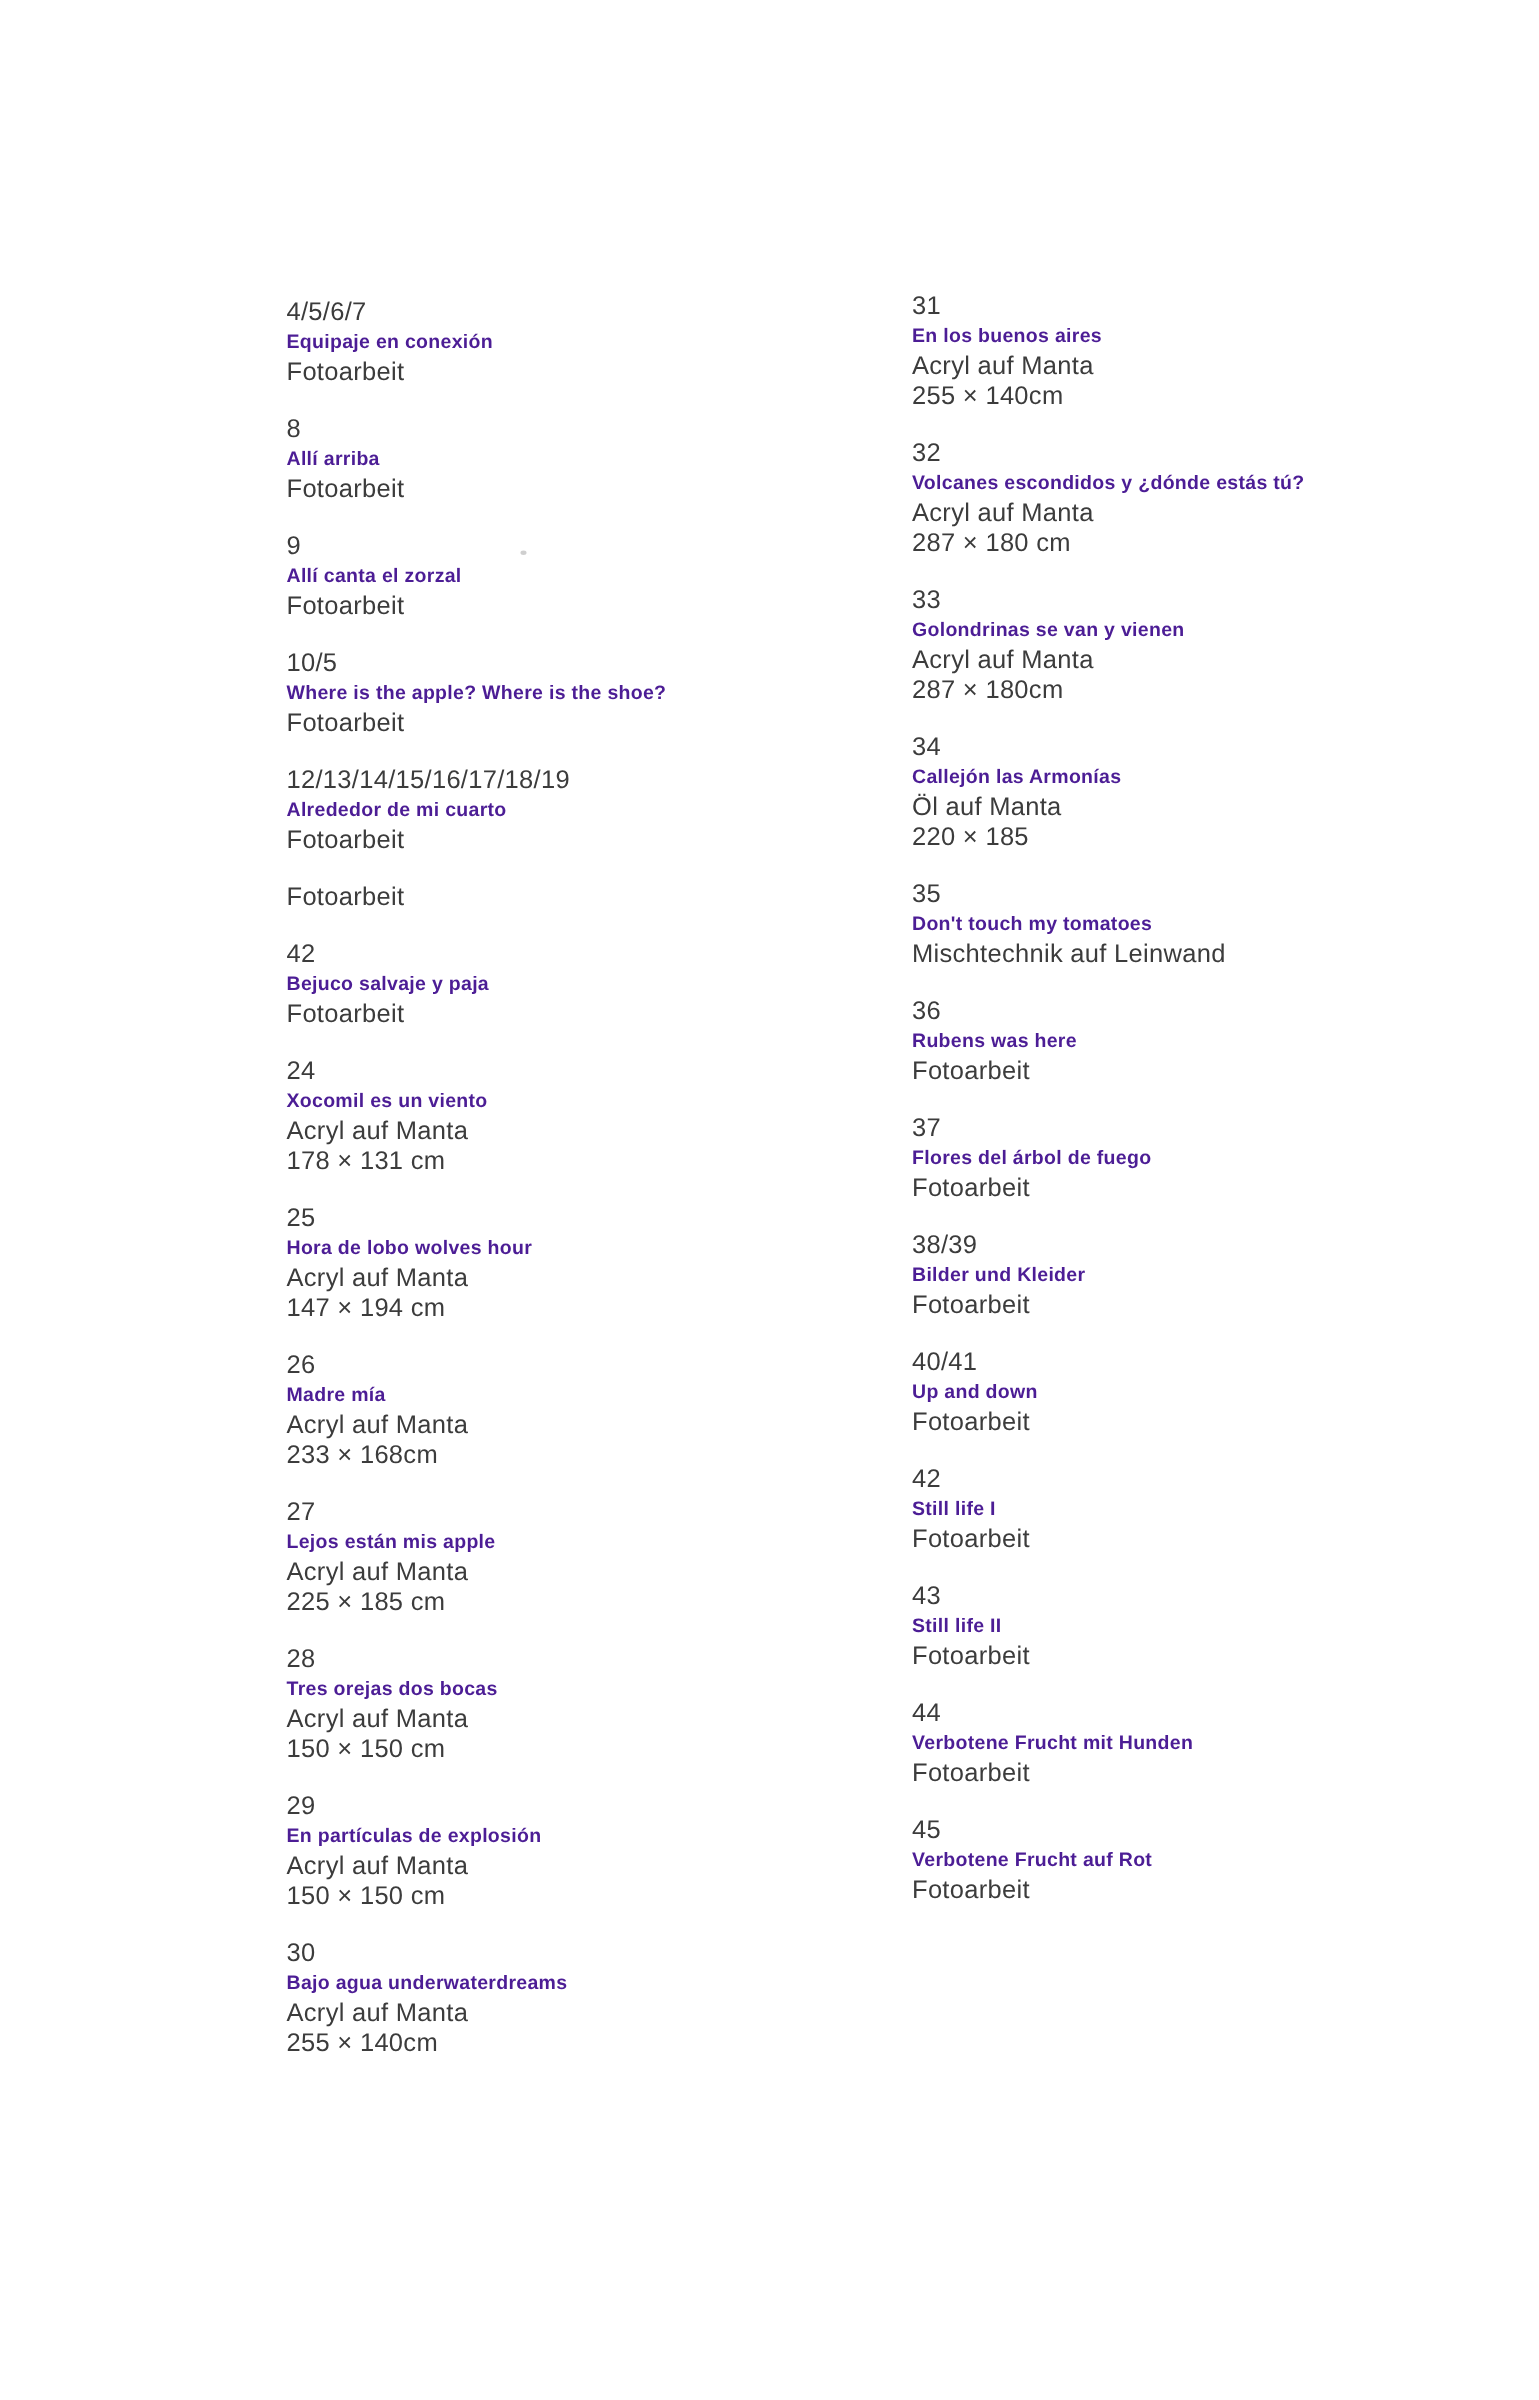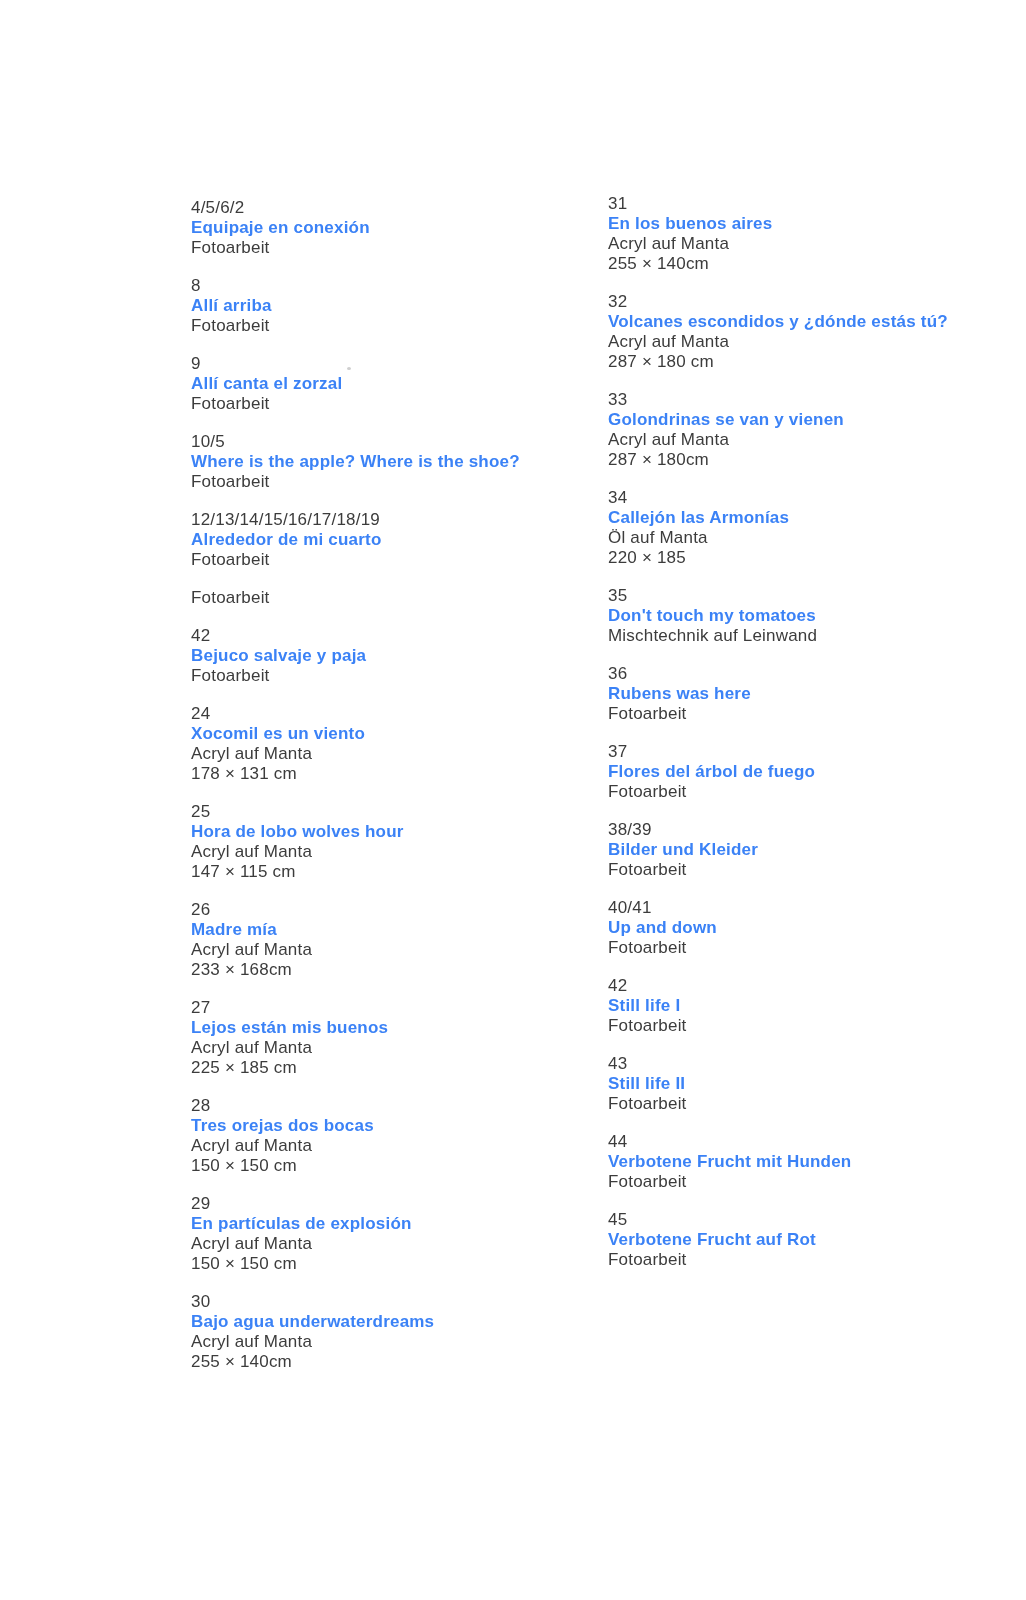--- a/index.html
+++ b/index.html
@@ -27,45 +27,45 @@
   .col-right { left: 608px; top: 194px; width: 420px; }
   .entry { margin: 0 0 18px 0; }
   .entry .num,
   .entry .detail {
     font-size: 17px;
     line-height: 20px;
     color: #3c3c3c;
     letter-spacing: 0.2px;
   }
   .entry .title {
-    font-size: 17px;
+    font-size: 13px;
     line-height: 20px;
     font-weight: 700;
-    color: #3b82f6;
+    color: #4c1d95;
     letter-spacing: 0.2px;
   }
   .speck {
     position: absolute;
     left: 347px;
     top: 367px;
     width: 4px;
     height: 3px;
     border-radius: 50%;
     background: #a8a8a8;
     opacity: 0.55;
   }
 </style>
 </head>
 <body>
 
 <div class="page">
   <div class="speck"></div>
   <div class="col col-left">
       <div class="entry">
-        <div class="num">4/5/6/2</div>
+        <div class="num">4/5/6/7</div>
         <div class="title">Equipaje en conexión</div>
         <div class="detail">Fotoarbeit</div>
       </div>
       <div class="entry">
         <div class="num">8</div>
         <div class="title">Allí arriba</div>
         <div class="detail">Fotoarbeit</div>
       </div>
       <div class="entry">
         <div class="num">9</div>
@@ -93,31 +93,31 @@
       <div class="entry">
         <div class="num">24</div>
         <div class="title">Xocomil es un viento</div>
         <div class="detail">Acryl auf Manta</div>
         <div class="detail">178 × 131 cm</div>
       </div>
       <div class="entry">
         <div class="num">25</div>
         <div class="title">Hora de lobo wolves hour</div>
         <div class="detail">Acryl auf Manta</div>
-        <div class="detail">147 × 115 cm</div>
+        <div class="detail">147 × 194 cm</div>
       </div>
       <div class="entry">
         <div class="num">26</div>
         <div class="title">Madre mía</div>
         <div class="detail">Acryl auf Manta</div>
         <div class="detail">233 × 168cm</div>
       </div>
       <div class="entry">
         <div class="num">27</div>
-        <div class="title">Lejos están mis buenos</div>
+        <div class="title">Lejos están mis apple</div>
         <div class="detail">Acryl auf Manta</div>
         <div class="detail">225 × 185 cm</div>
       </div>
       <div class="entry">
         <div class="num">28</div>
         <div class="title">Tres orejas dos bocas</div>
         <div class="detail">Acryl auf Manta</div>
         <div class="detail">150 × 150 cm</div>
       </div>
       <div class="entry">

